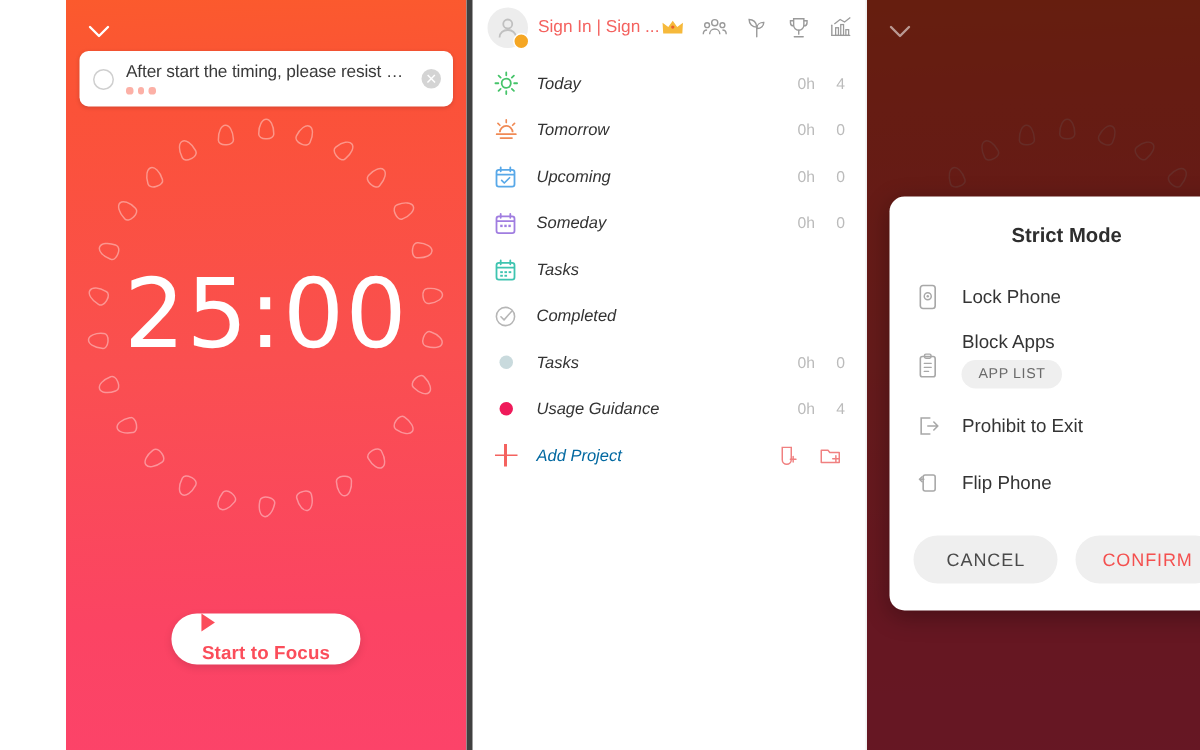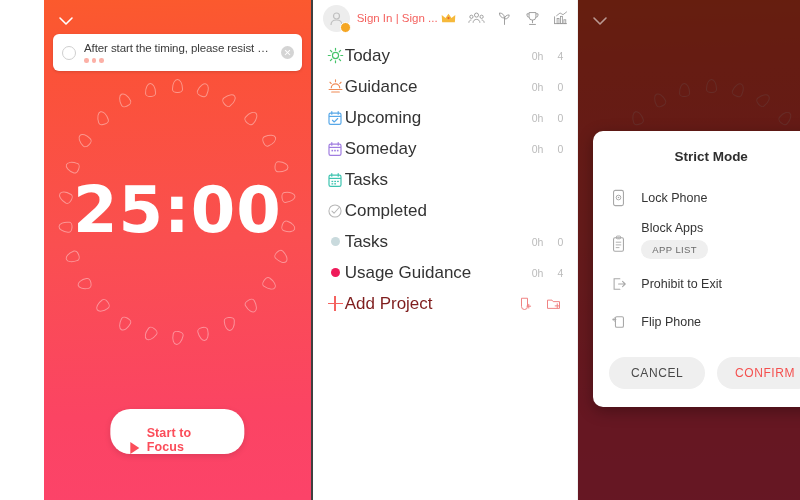--- a/index.html
+++ b/index.html
@@ -52,64 +52,64 @@
   }
   .task-close:before, .task-close:after {
     content:""; position:absolute; left:3px; top:6px; width:7px; height:1.2px;
     background:#fff;
   }
   .task-close:before { transform:rotate(45deg); }
   .task-close:after  { transform:rotate(-45deg); }
 
   .timer-value {
     position:absolute; left:0; right:0; top:176px; text-align:center;
-    font-size:64px; color:#fff; font-weight:700;
+    font-size:64px; color:#fff; font-weight:400;
     font-family:"DejaVu Sans", sans-serif; letter-spacing:1px;
     line-height:68px;
   }
   .start-btn {
     position:absolute; left:50%; transform:translateX(-50%); top:409px;
-    background:#fff; border-radius:20px; height:45px;
-    display:flex; align-items:flex-end; gap:7px; padding:0 20px;
-    box-shadow:0 2px 6px rgba(0,0,0,0.12); cursor:pointer;
+    background:#fff; border-radius:20px; height:34px;
+    display:flex; align-items:flex-start; gap:7px; padding:0 20px;
+    box-shadow:0 2px 6px rgba(0,0,0,0.12); cursor:pointer;flex-direction:column;
   }
   .start-btn .tri {
     width:0; height:0; border-left:9px solid #fb4d5a;
     border-top:6px solid transparent; border-bottom:6px solid transparent;
   }
   .start-btn span { color:#fb4d5a; font-size:12.5px; font-weight:bold; letter-spacing:0.1px; }
 
   
-  .list-panel { background:#fff; border-left:2px solid #404040; }
+  .list-panel { background:#fff; border-left:4px solid #404040; }
   .acct-row { display:flex; align-items:center; height:36px; padding:0 8px 0 10px; gap:0; }
   .avatar {
     width:27px; height:27px; border-radius:50%; background:#ededed;
     position:relative; flex:0 0 auto;
   }
   .avatar svg { position:absolute; left:5px; top:5px; }
   .avatar .badge {
     position:absolute; right:-1px; bottom:-1px; width:11px; height:11px;
     border-radius:50%; background:#f5a623; border:1.5px solid #fff;
   }
   .signin { color:#f4625f; font-size:11.5px; margin-left:7px; white-space:nowrap; cursor:pointer; }
   .hdr-icons { display:flex; align-items:center; gap:11px; margin-left:auto; }
   .hdr-icons .ic { width:17px; height:17px; cursor:pointer; display:block; }
 
   .list { padding-top:4px; }
   .row {
     display:flex; align-items:center; height:31px; padding:0 14px 0 13px;
     cursor:pointer;
   }
   .row .ic-slot { width:19px; height:19px; flex:0 0 auto; display:flex; align-items:center; justify-content:center; }
-  .row .lbl { font-size:17px; color:#333; margin-left:0; white-space:nowrap; }
+  .row .lbl { font-size:11px; color:#333; margin-left:11px; white-space:nowrap;font-style:italic; }
   .row .meta { margin-left:auto; display:flex; align-items:center; gap:0; }
   .row .hrs { font-size:10.5px; color:#bbb; width:22px; text-align:right; }
   .row .cnt { font-size:10.5px; color:#bbb; width:20px; text-align:right; }
   .dot-ic { width:9px; height:9px; border-radius:50%; display:block; }
-  .addrow .lbl { color:#7f1d1d; }
+  .addrow .lbl { color:#0369a1; }
   .addrow .plus {
     width:15px; height:15px; position:relative;
   }
   .addrow .plus:before, .addrow .plus:after {
     content:""; position:absolute; background:#f4625f;
   }
   .addrow .plus:before { left:0; top:6.5px; width:15px; height:1.5px; }
   .addrow .plus:after  { top:0; left:6.75px; height:15px; width:1.5px; }
   .addrow .meta { gap:14px; margin-right:2px; }
 
@@ -280,21 +280,21 @@
     </div>
 
     <div class="row">
       <span class="ic-slot">
         <svg width="17" height="17" viewBox="0 0 20 20">
             <path d="M5 12a5 5 0 0 1 10 0" fill="none" stroke="#f08a55" stroke-width="1.4"></path>
             <path d="M2.5 13.5h15M5.5 16.5h9" stroke="#f08a55" stroke-width="1.4" stroke-linecap="round" fill="none"></path>
             <path d="M10 2.2v2.2M3.5 5l1.5 1.5M16.5 5L15 6.5" stroke="#f08a55" stroke-width="1.3" stroke-linecap="round" fill="none"></path>
           </svg>
       </span>
-      <span class="lbl">Guidance</span>
+      <span class="lbl">Tomorrow</span>
       <span class="meta">
         <span class="hrs">0h</span>
         <span class="cnt">0</span>
       </span>
     </div>
 
     <div class="row">
       <span class="ic-slot">
         <svg width="16" height="16" viewBox="0 0 20 20">
             <rect x="2.5" y="4" width="15" height="14" rx="2" fill="none" stroke="#58a8e8" stroke-width="1.5"></rect>

